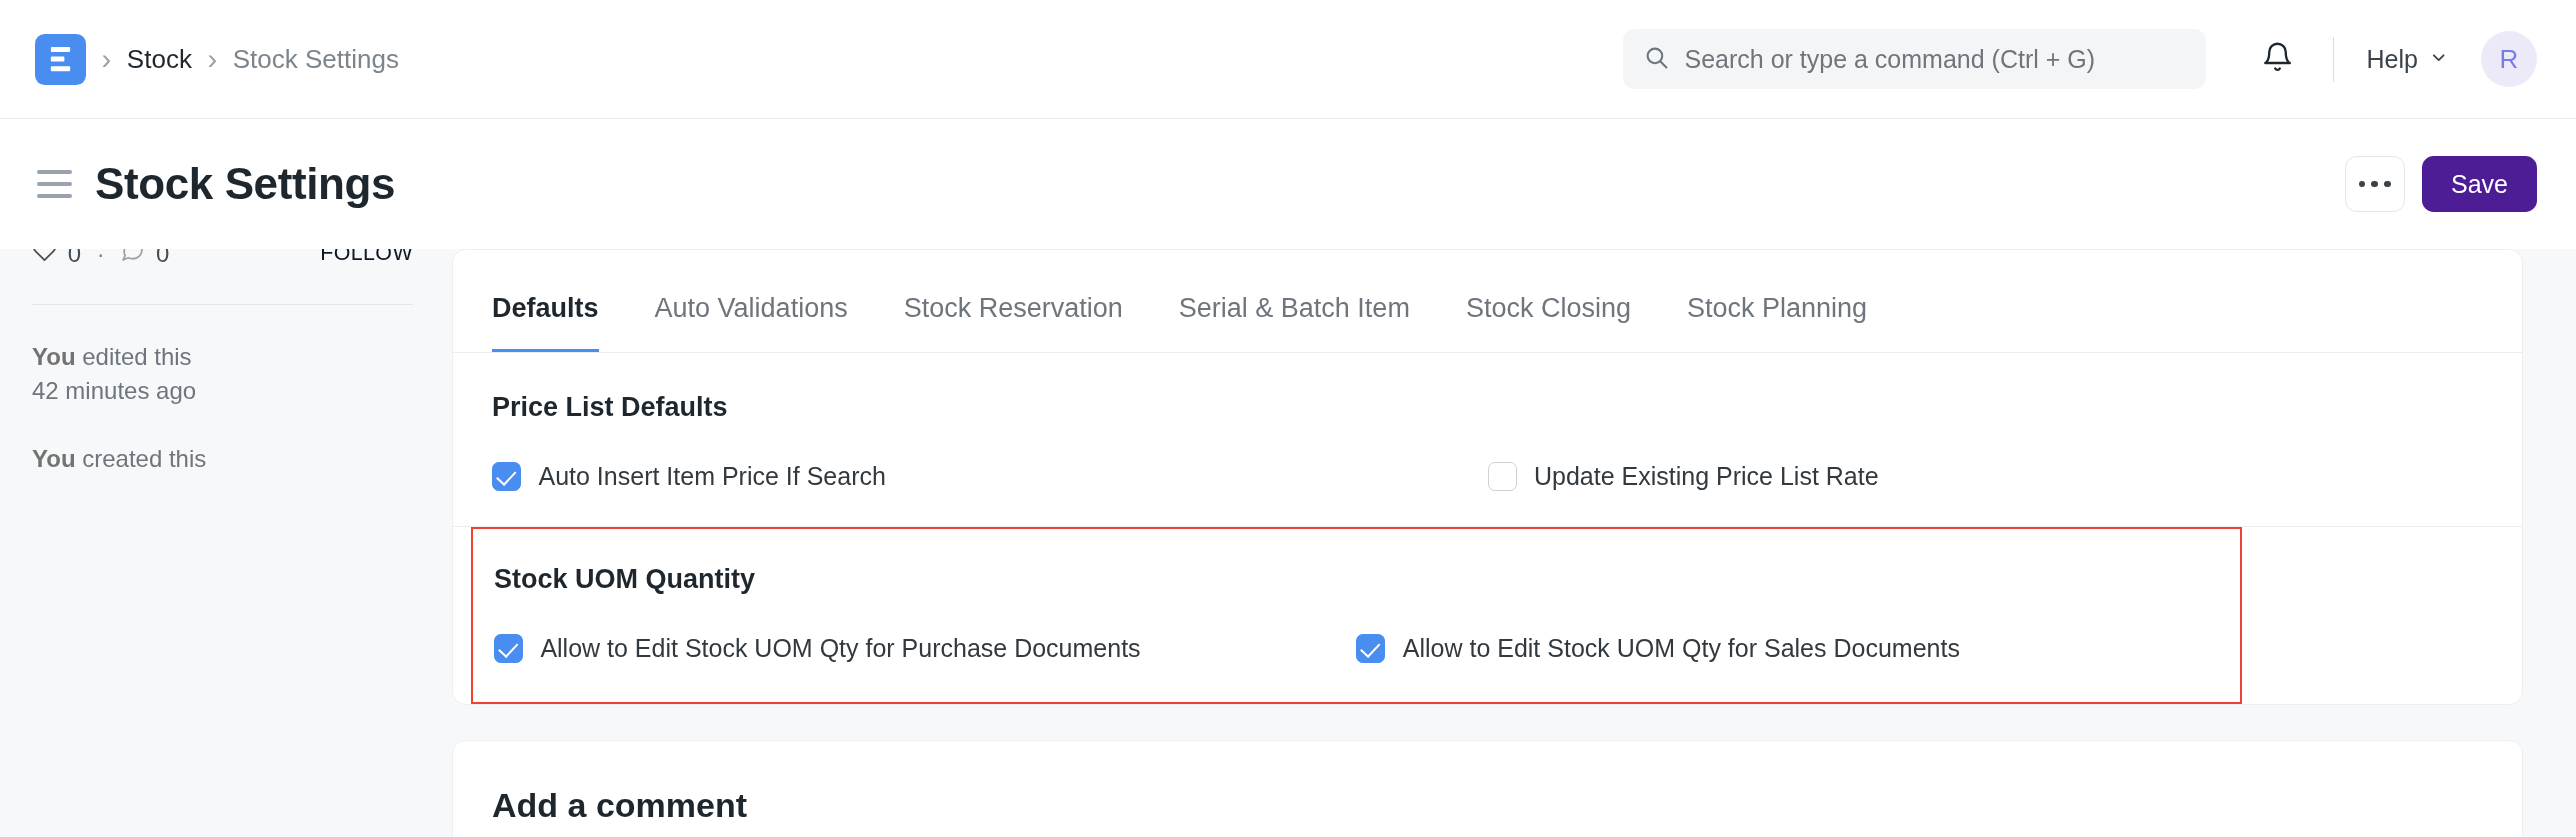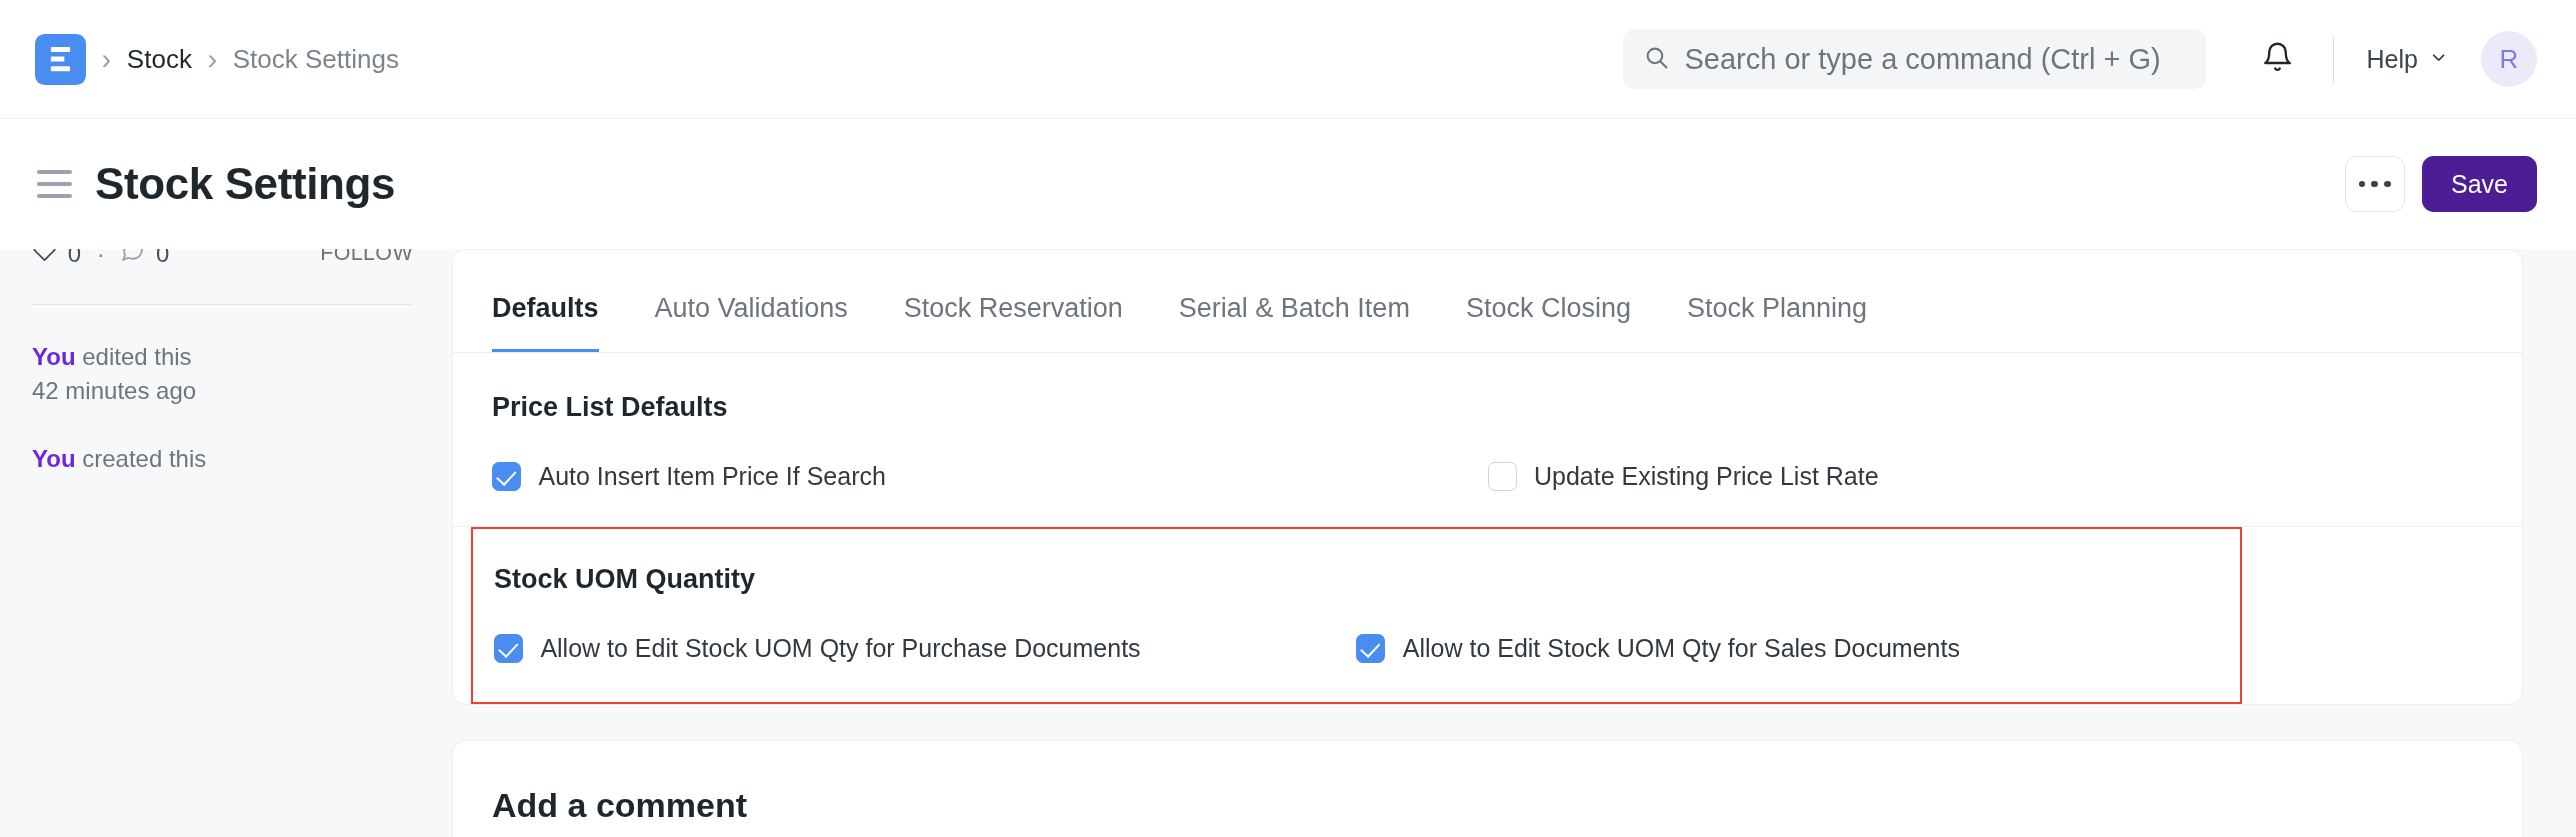--- a/index.html
+++ b/index.html
@@ -60,21 +60,21 @@
     border-radius: 11.7px;
     display: flex;
     align-items: center;
     padding: 0 21.4px;
     gap: 15.6px;
   }
   .searchbox input {
     border: none;
     outline: none;
     background: transparent;
-    font-size: 29px;
+    font-size: 25px;
     color: #000000;
     font-family: "Liberation Sans", sans-serif;
     width: 100%;
   }
   .searchbox input::placeholder { color: #6e757d; opacity: 1; }
 
   .bell-btn {
     margin-left: 49px;
     width: 45px; height: 45px;
     display: flex; align-items: center; justify-content: center;
@@ -169,30 +169,30 @@
     gap: 0;
     height: 37px;
     margin-top: -13.6px;
   }
   .stat { display: flex; align-items: center; gap: 10.7px; color: #454d56; font-size: 24px; }
   .dot-sep { color: #7c848c; margin: 0 15.6px; font-size: 24px; }
   .follow {
     margin-left: auto;
     font-size: 21.4px;
     letter-spacing: 0.4px;
-    color: #737373;
+    color: #0f172a;
     cursor: pointer;
   }
   .side-divider {
     height: 1px; background: #e4e7ea;
     margin: 32px 0 0 0;
   }
   .side-log { margin-top: 35px; }
   .log-line { font-size: 24px; color: #6e757d; line-height: 1.38; }
-  .log-line b { color: #6d28d9; font-weight: bold; }
+  .log-line b { color: #737373; font-weight: bold; }
   .log-block { margin-bottom: 35px; }
 
   
   .main {
     flex: 1;
     padding-right: 53px;
     overflow: hidden;
   }
   .card {
     background: #ffffff;

